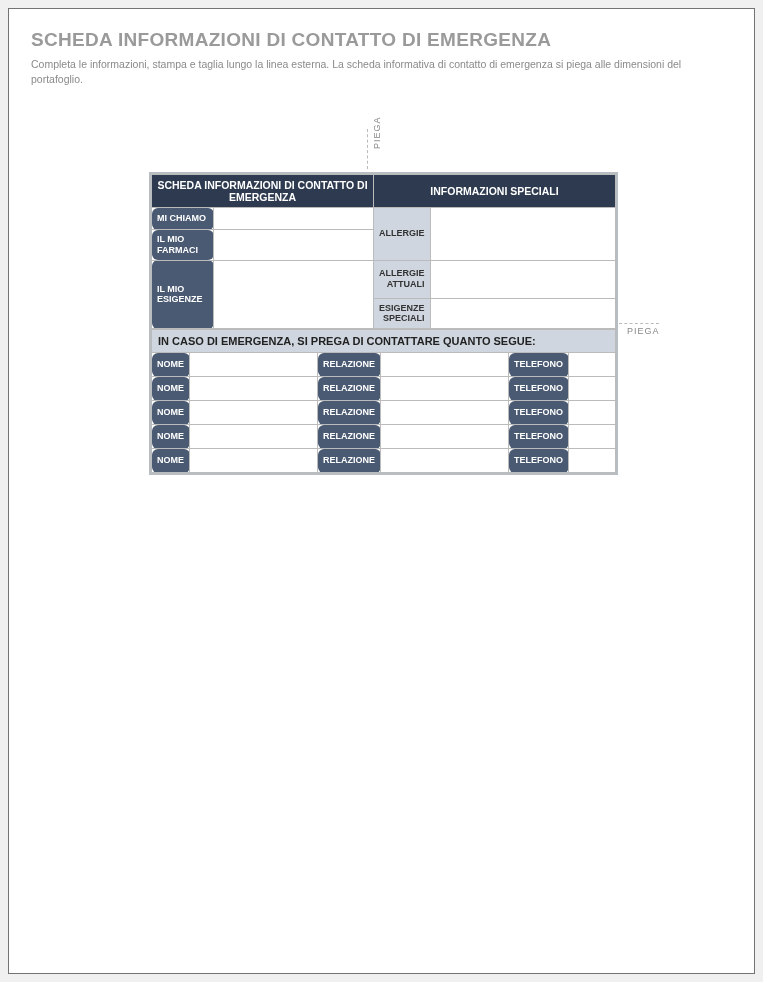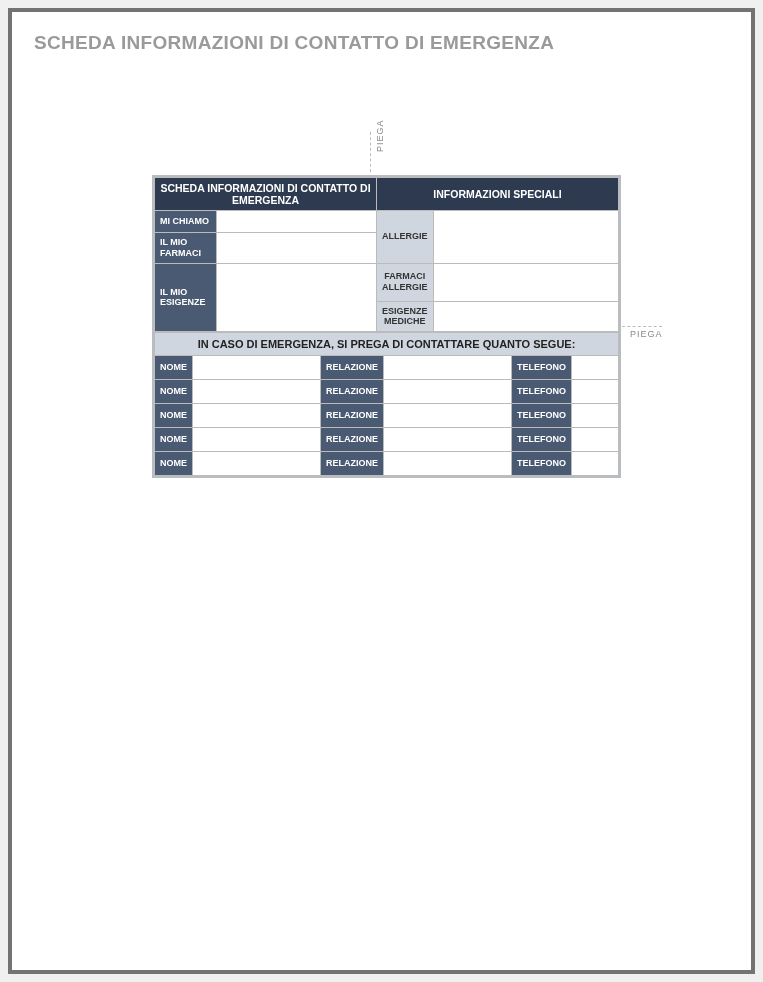--- a/index.html
+++ b/index.html
@@ -4,21 +4,21 @@
 <style>
   * { box-sizing: border-box; margin: 0; padding: 0; }
   body {
     font-family: Arial, Helvetica, sans-serif;
     background: #f0f0f0;
     padding: 8px;
     width: 763px;
   }
   .page {
     background: #fff;
-    border: 4px solid #737373;
+    border: 1px solid #737373;
     width: 100%;
     height: 966px;
     padding: 20px 22px;
     position: relative;
   }
   .title {
     font-size: 19px;
     font-weight: bold;
     color: #9a9a9a;
     letter-spacing: 0.3px;
@@ -63,45 +63,46 @@
     letter-spacing: 1px;
   }
   .card {
     position: absolute;
     left: 140px;
     top: 163px;
     width: 469px;
     border: 2px solid #b8bdc2;
   }
   table { border-collapse: collapse; width: 100%; }
-  td, th { border: 1px solid #bbb; text-align: center; }
+  td, th { border: 1px solid #bbb; }
   .hdr {
     background: #2d3a4f;
     color: #fff;
     font-weight: bold;
     font-size: 10.5px;
     text-align: center;
     padding: 4px 4px;
   }
   .dlabel {
     background: #4a5a73;
     color: #fff;
     font-weight: bold;
     font-size: 9px;
     text-align: left;
     vertical-align: middle;
     padding: 4px 5px;
     line-height: 1.2;
+    border-radius: 6px;
   }
   .llabel {
     background: #cfd6df;
     color: #333;
     font-weight: bold;
     font-size: 9px;
-    text-align: center;
+    text-align: right;
     vertical-align: middle;
     padding: 4px 5px;
     line-height: 1.2;
   }
   .val {
     background: #fff;
     font-size: 10px;
     padding: 3px 4px;
   }
   .sechdr {
@@ -110,20 +111,21 @@
     font-weight: bold;
     font-size: 11px;
     padding: 5px 6px;
   }
 </style>
 </head>
 <body>
 
 <div class="page">
   <div class="title">SCHEDA INFORMAZIONI DI CONTATTO DI EMERGENZA</div>
+  <div class="subtitle">Completa le informazioni, stampa e taglia lungo la linea esterna.  La scheda informativa di contatto di emergenza si piega alle dimensioni del portafoglio.</div>
 
   <div class="fold-top-wrap">
     <span class="fold-top-label">PIEGA</span>
   </div>
   <div class="fold-right-wrap">
     <span class="fold-right-label">PIEGA</span>
   </div>
 
   <div class="card">
     <table>
@@ -144,25 +146,25 @@
         <td class="llabel" rowspan="2">ALLERGIE</td>
         <td class="val" rowspan="2"></td>
       </tr>
       <tr style="height:26px">
         <td class="dlabel">IL MIO FARMACI</td>
         <td class="val"></td>
       </tr>
       <tr style="height:38px">
         <td class="dlabel" rowspan="2">IL MIO ESIGENZE</td>
         <td class="val" rowspan="2"></td>
-        <td class="llabel">FARMACI ALLERGIE</td>
+        <td class="llabel">ALLERGIE ATTUALI</td>
         <td class="val"></td>
       </tr>
       <tr style="height:22px">
-        <td class="llabel">ESIGENZE MEDICHE</td>
+        <td class="llabel">ESIGENZE SPECIALI</td>
         <td class="val"></td>
       </tr>
     </tbody>
       </table>
 
     <table>
       <colgroup>
         <col style="width:36px">
           <col style="width:128px">
           <col style="width:52px">

